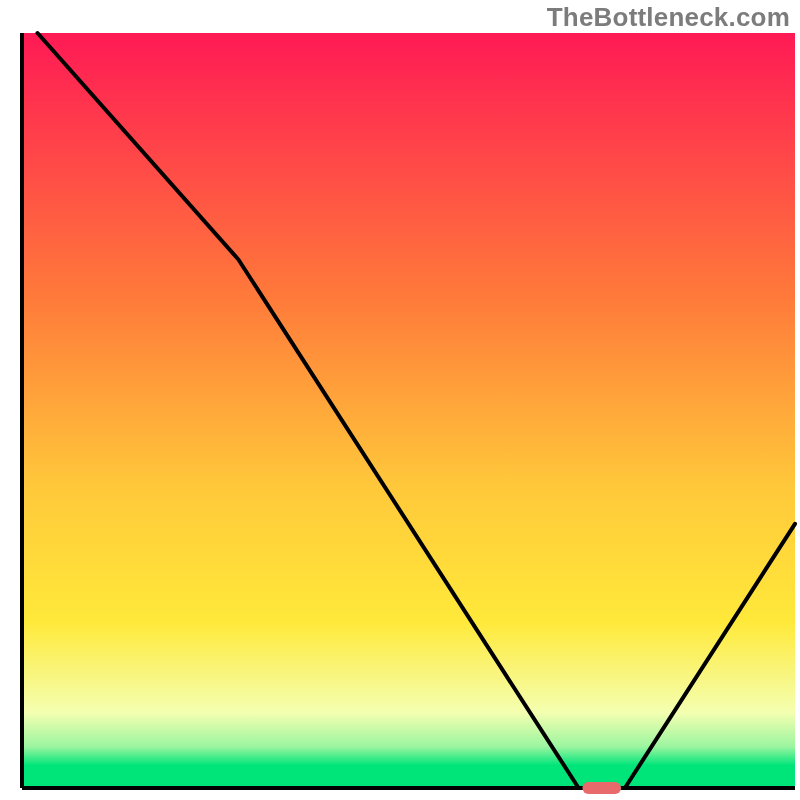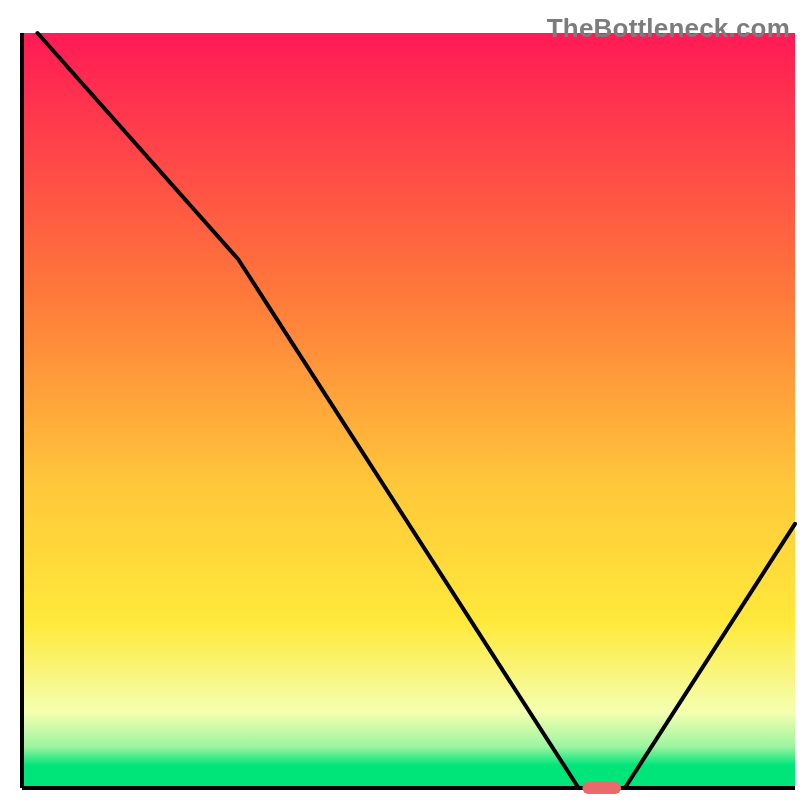--- a/index.html
+++ b/index.html
@@ -10,21 +10,21 @@
     background: #fff;
     font-family: Arial, Helvetica, sans-serif;
   }
   .container {
     position: relative;
     width: 800px;
     height: 800px;
   }
   .watermark {
     position: absolute;
-    top: 13px;
+    top: 2px;
     right: 10px;
     font-size: 26px;
     font-weight: 600;
     color: #7c7c7c;
     letter-spacing: 0.2px;
     z-index: 10;
   }
   svg.chart {
     position: absolute;
     top: 0;

